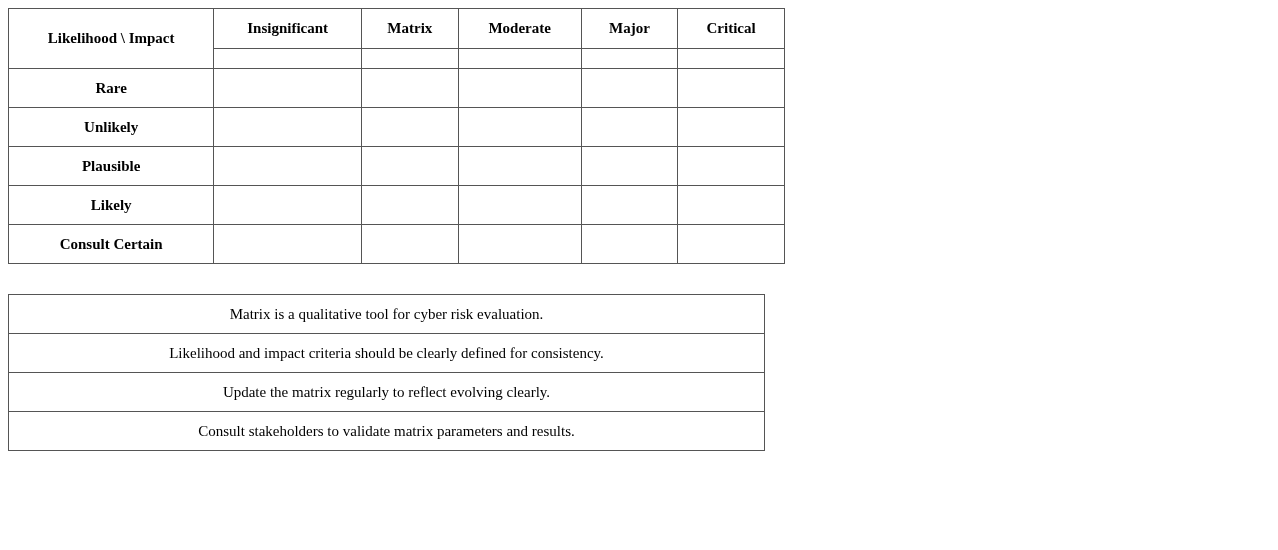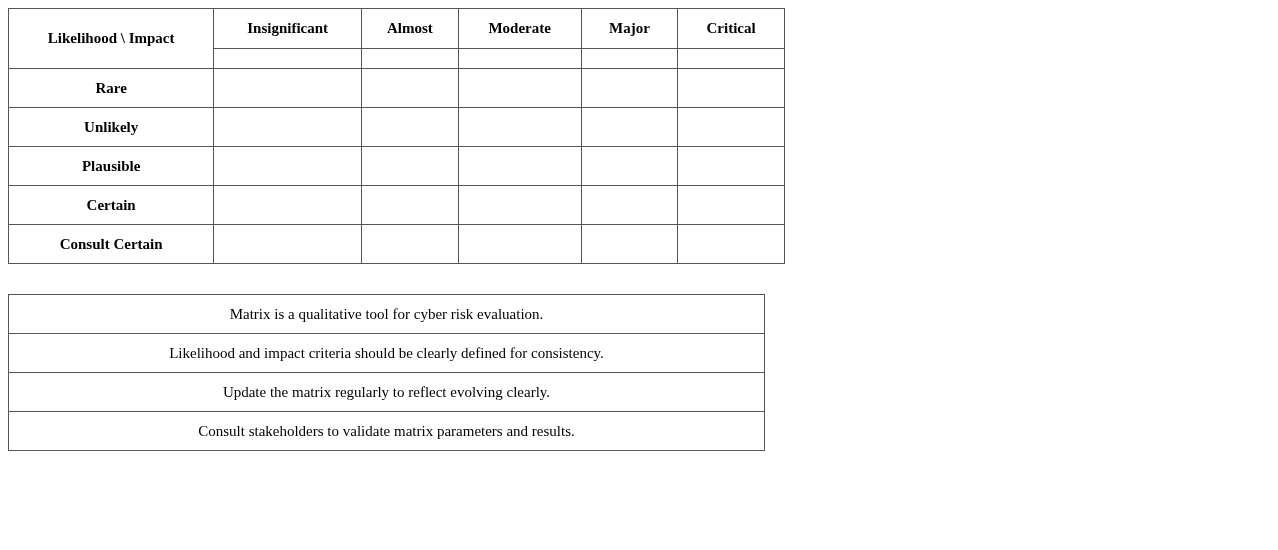--- a/index.html
+++ b/index.html
@@ -17,21 +17,21 @@
   #notes td { height: 38px; margin-left: 27px; }
 </style>
 </head>
 <body>
 
 <table id="matrix">
   <tbody>
       <tr>
     <th class="corner" rowspan="2" style="width:199px">Likelihood \ Impact</th>
     <th class="colhead" style="width:143px">Insignificant</th>
-    <th class="colhead" style="width:93px">Almost</th>
+    <th class="colhead" style="width:93px">Matrix</th>
     <th class="colhead" style="width:119px">Moderate</th>
     <th class="colhead" style="width:93px">Major</th>
     <th class="colhead" style="width:103px">Critical</th>
   </tr>
   <tr>
     <td class="sub"></td>
     <td class="sub"></td>
     <td class="sub"></td>
     <td class="sub"></td>
     <td class="sub"></td>
@@ -54,21 +54,21 @@
   </tr>
   <tr>
     <th class="rowhead">Plausible</th>
     <td></td>
         <td></td>
         <td></td>
         <td></td>
         <td></td>
   </tr>
   <tr>
-    <th class="rowhead">Certain</th>
+    <th class="rowhead">Likely</th>
     <td></td>
         <td></td>
         <td></td>
         <td></td>
         <td></td>
   </tr>
   <tr>
     <th class="rowhead">Consult Certain</th>
     <td></td>
         <td></td>

